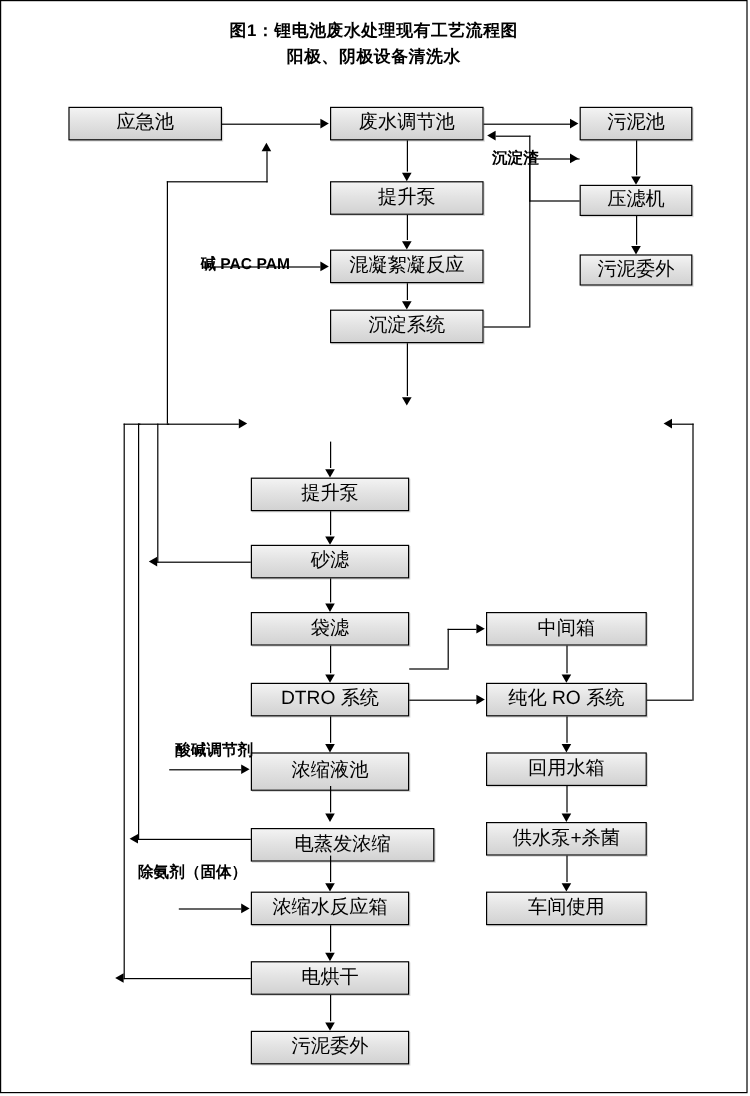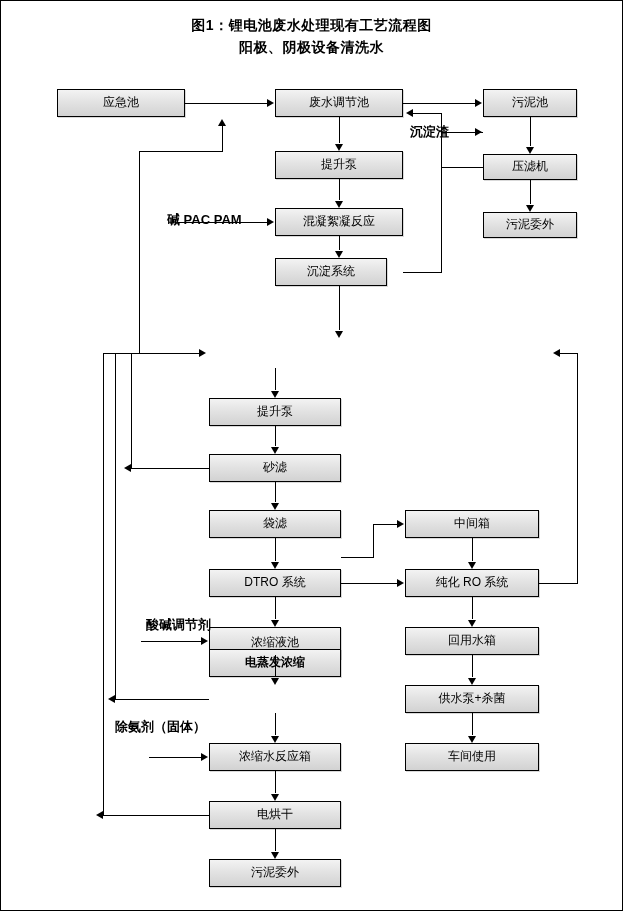--- a/index.html
+++ b/index.html
@@ -27,21 +27,21 @@
   }
   .title.l1{top:16px;}
   .title.l2{top:38px;}
 
   .box{
     position:absolute;
     box-sizing:border-box;
     border:1px solid #000;
     background:linear-gradient(to bottom,#f3f3f3 0%,#e3e3e3 45%,#d2d2d2 100%);
     display:flex;align-items:center;justify-content:center;
-    font-size:12px;
+    font-size:16px;
     text-align:center;
     line-height:1.1;
     white-space:nowrap;
     box-shadow:1px 1px 0 rgba(0,0,0,0.15);
   }
   .lbl{
     position:absolute;
     font-size:13px;
     font-weight:bold;
     white-space:nowrap;
@@ -66,35 +66,35 @@
   <div class="box" style="left:56px;top:88px;width:128px;height:28px;">应急池</div>
   <div class="box" style="left:274px;top:88px;width:128px;height:28px;">废水调节池</div>
   <div class="box" style="left:482px;top:88px;width:94px;height:28px;">污泥池</div>
 
   <div class="box" style="left:274px;top:150px;width:128px;height:28px;">提升泵</div>
   <div class="box" style="left:482px;top:153px;width:94px;height:26px;">压滤机</div>
 
   <div class="box" style="left:274px;top:207px;width:128px;height:28px;">混凝絮凝反应</div>
   <div class="box" style="left:482px;top:211px;width:94px;height:26px;">污泥委外</div>
 
-  <div class="box" style="left:274px;top:257px;width:112px;height:28px;">沉淀系统</div>
+  <div class="box" style="left:274px;top:257px;width:128px;height:28px;">沉淀系统</div>
 
 
   <div class="box" style="left:208px;top:397px;width:132px;height:28px;">提升泵</div>
   <div class="box" style="left:208px;top:453px;width:132px;height:28px;">砂滤</div>
   <div class="box" style="left:208px;top:509px;width:132px;height:28px;">袋滤</div>
   <div class="box" style="left:404px;top:509px;width:134px;height:28px;">中间箱</div>
 
   <div class="box" style="left:208px;top:568px;width:132px;height:28px;">DTRO 系统</div>
   <div class="box" style="left:404px;top:568px;width:134px;height:28px;">纯化 RO 系统</div>
 
   <div class="box" style="left:208px;top:626px;width:132px;height:32px;">浓缩液池</div>
   <div class="box" style="left:404px;top:626px;width:134px;height:28px;">回用水箱</div>
 
-  <div class="box" style="left:208px;top:648px;width:132px;height:28px;font-weight:bold;">电蒸发浓缩</div>
+  <div class="box" style="left:208px;top:689px;width:153px;height:28px;">电蒸发浓缩</div>
   <div class="box" style="left:404px;top:684px;width:134px;height:28px;">供水泵+杀菌</div>
 
   <div class="box" style="left:208px;top:742px;width:132px;height:28px;">浓缩水反应箱</div>
   <div class="box" style="left:404px;top:742px;width:134px;height:28px;">车间使用</div>
 
   <div class="box" style="left:208px;top:800px;width:132px;height:28px;">电烘干</div>
   <div class="box" style="left:208px;top:858px;width:132px;height:28px;">污泥委外</div>
 
   <div class="lbl" style="left:409px;top:82px;margin-top:40px;">沉淀渣</div>
   <div class="lbl" style="left:166px;top:189px;margin-top:21px;">碱  PAC PAM</div>

